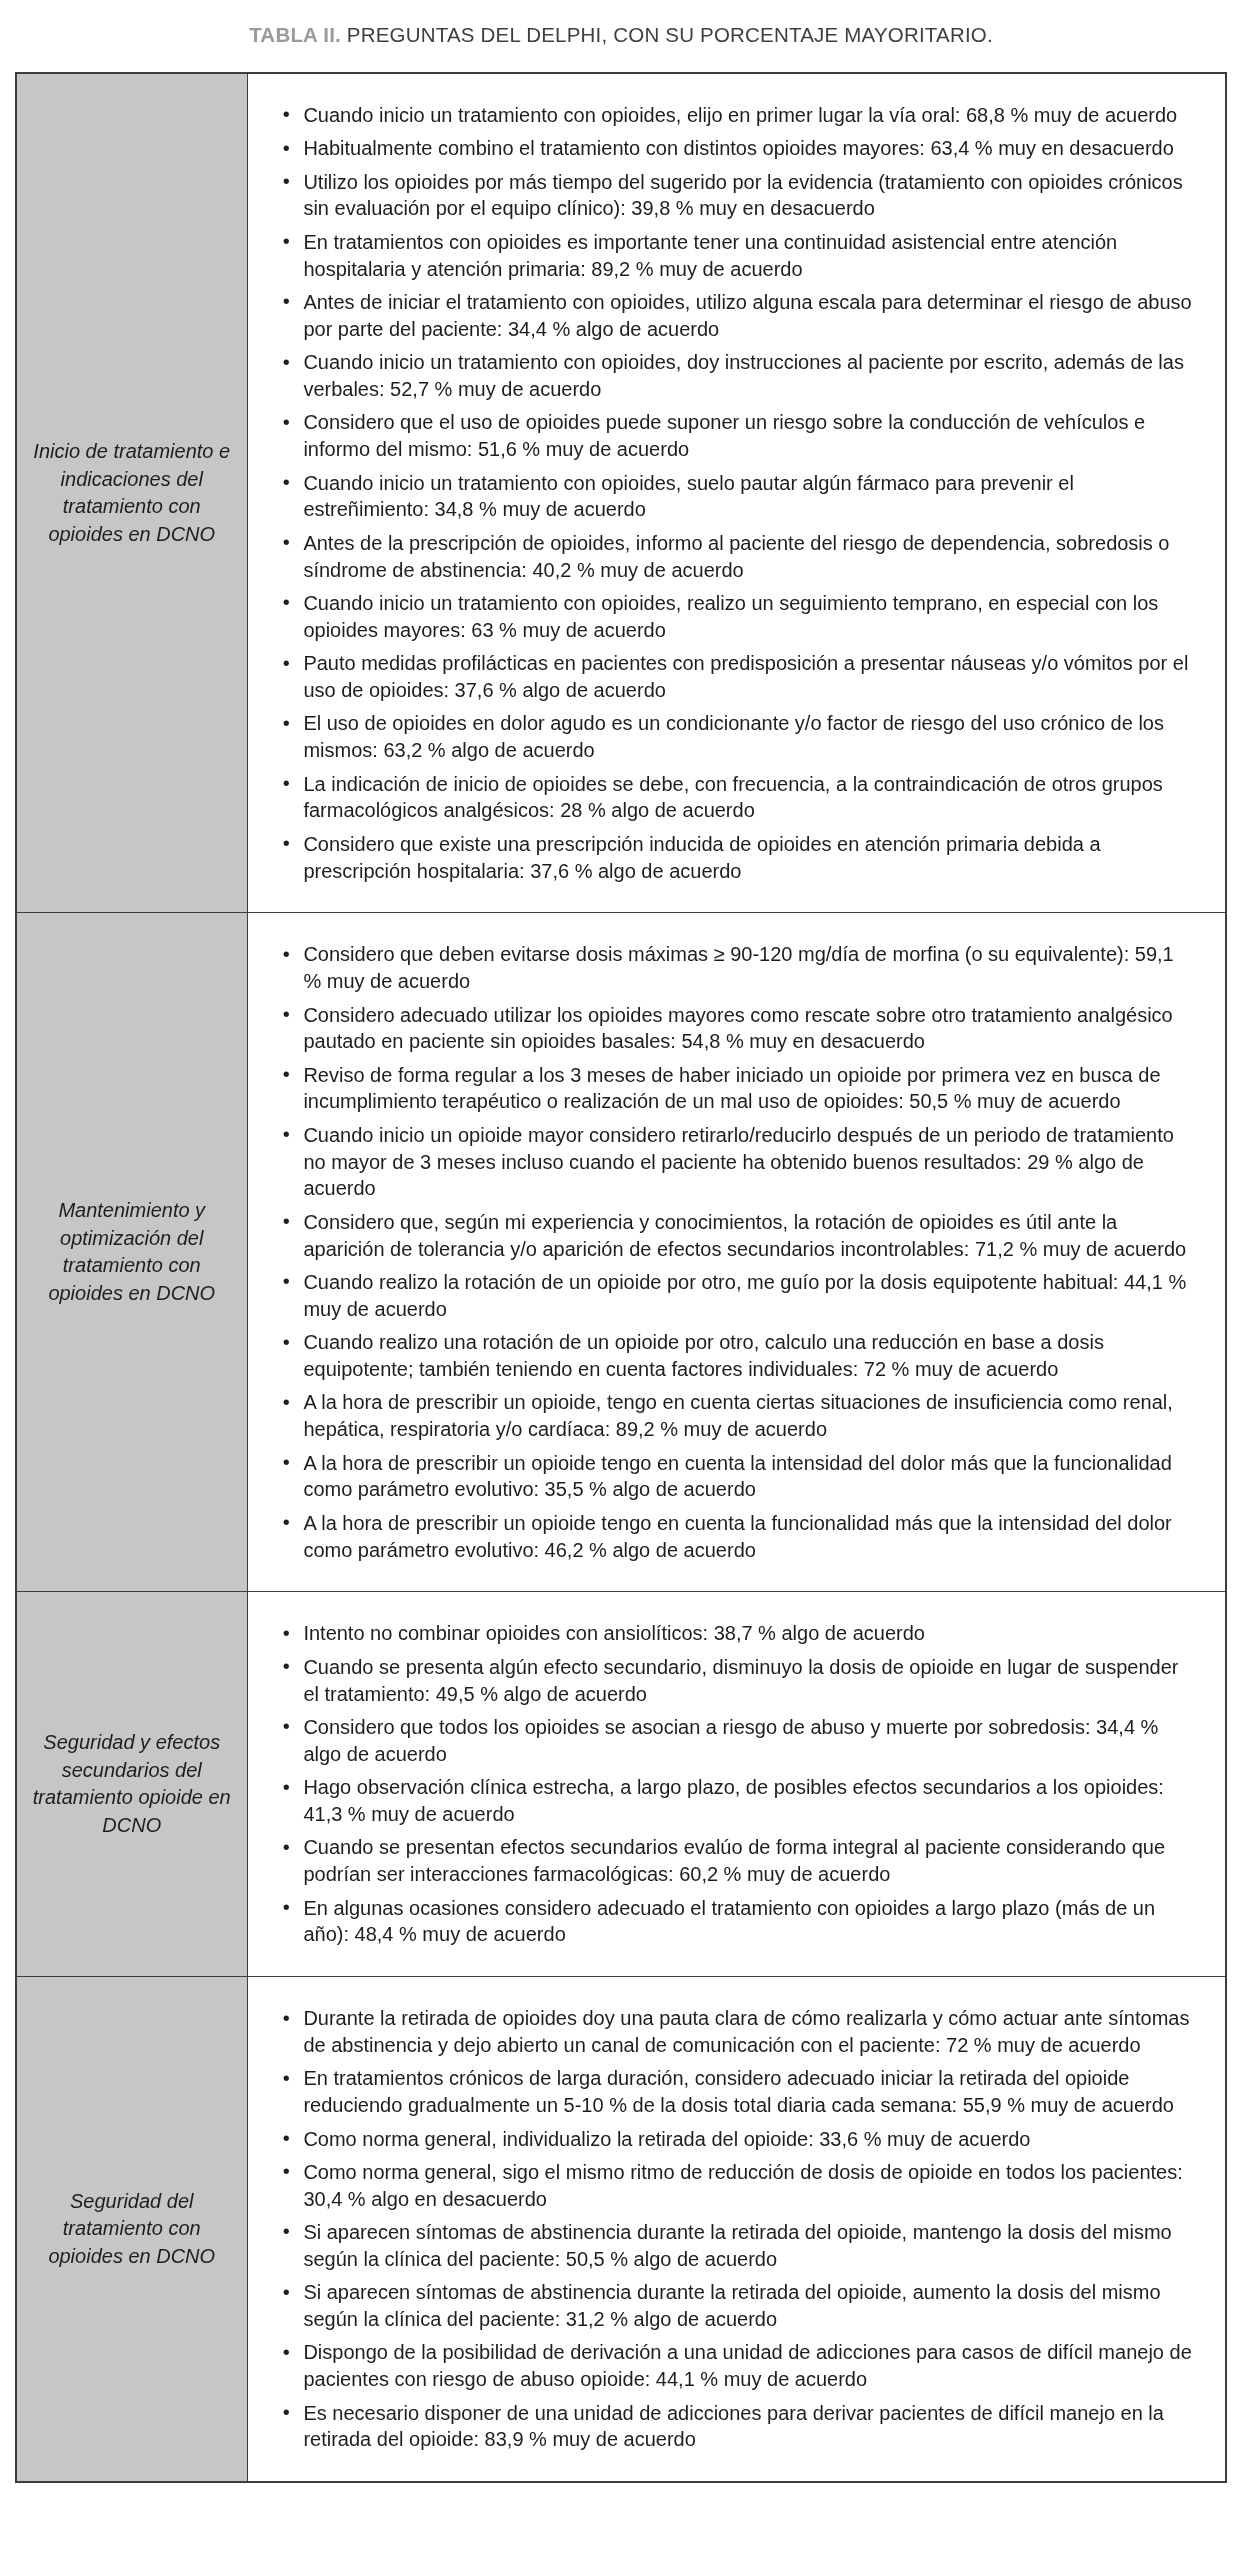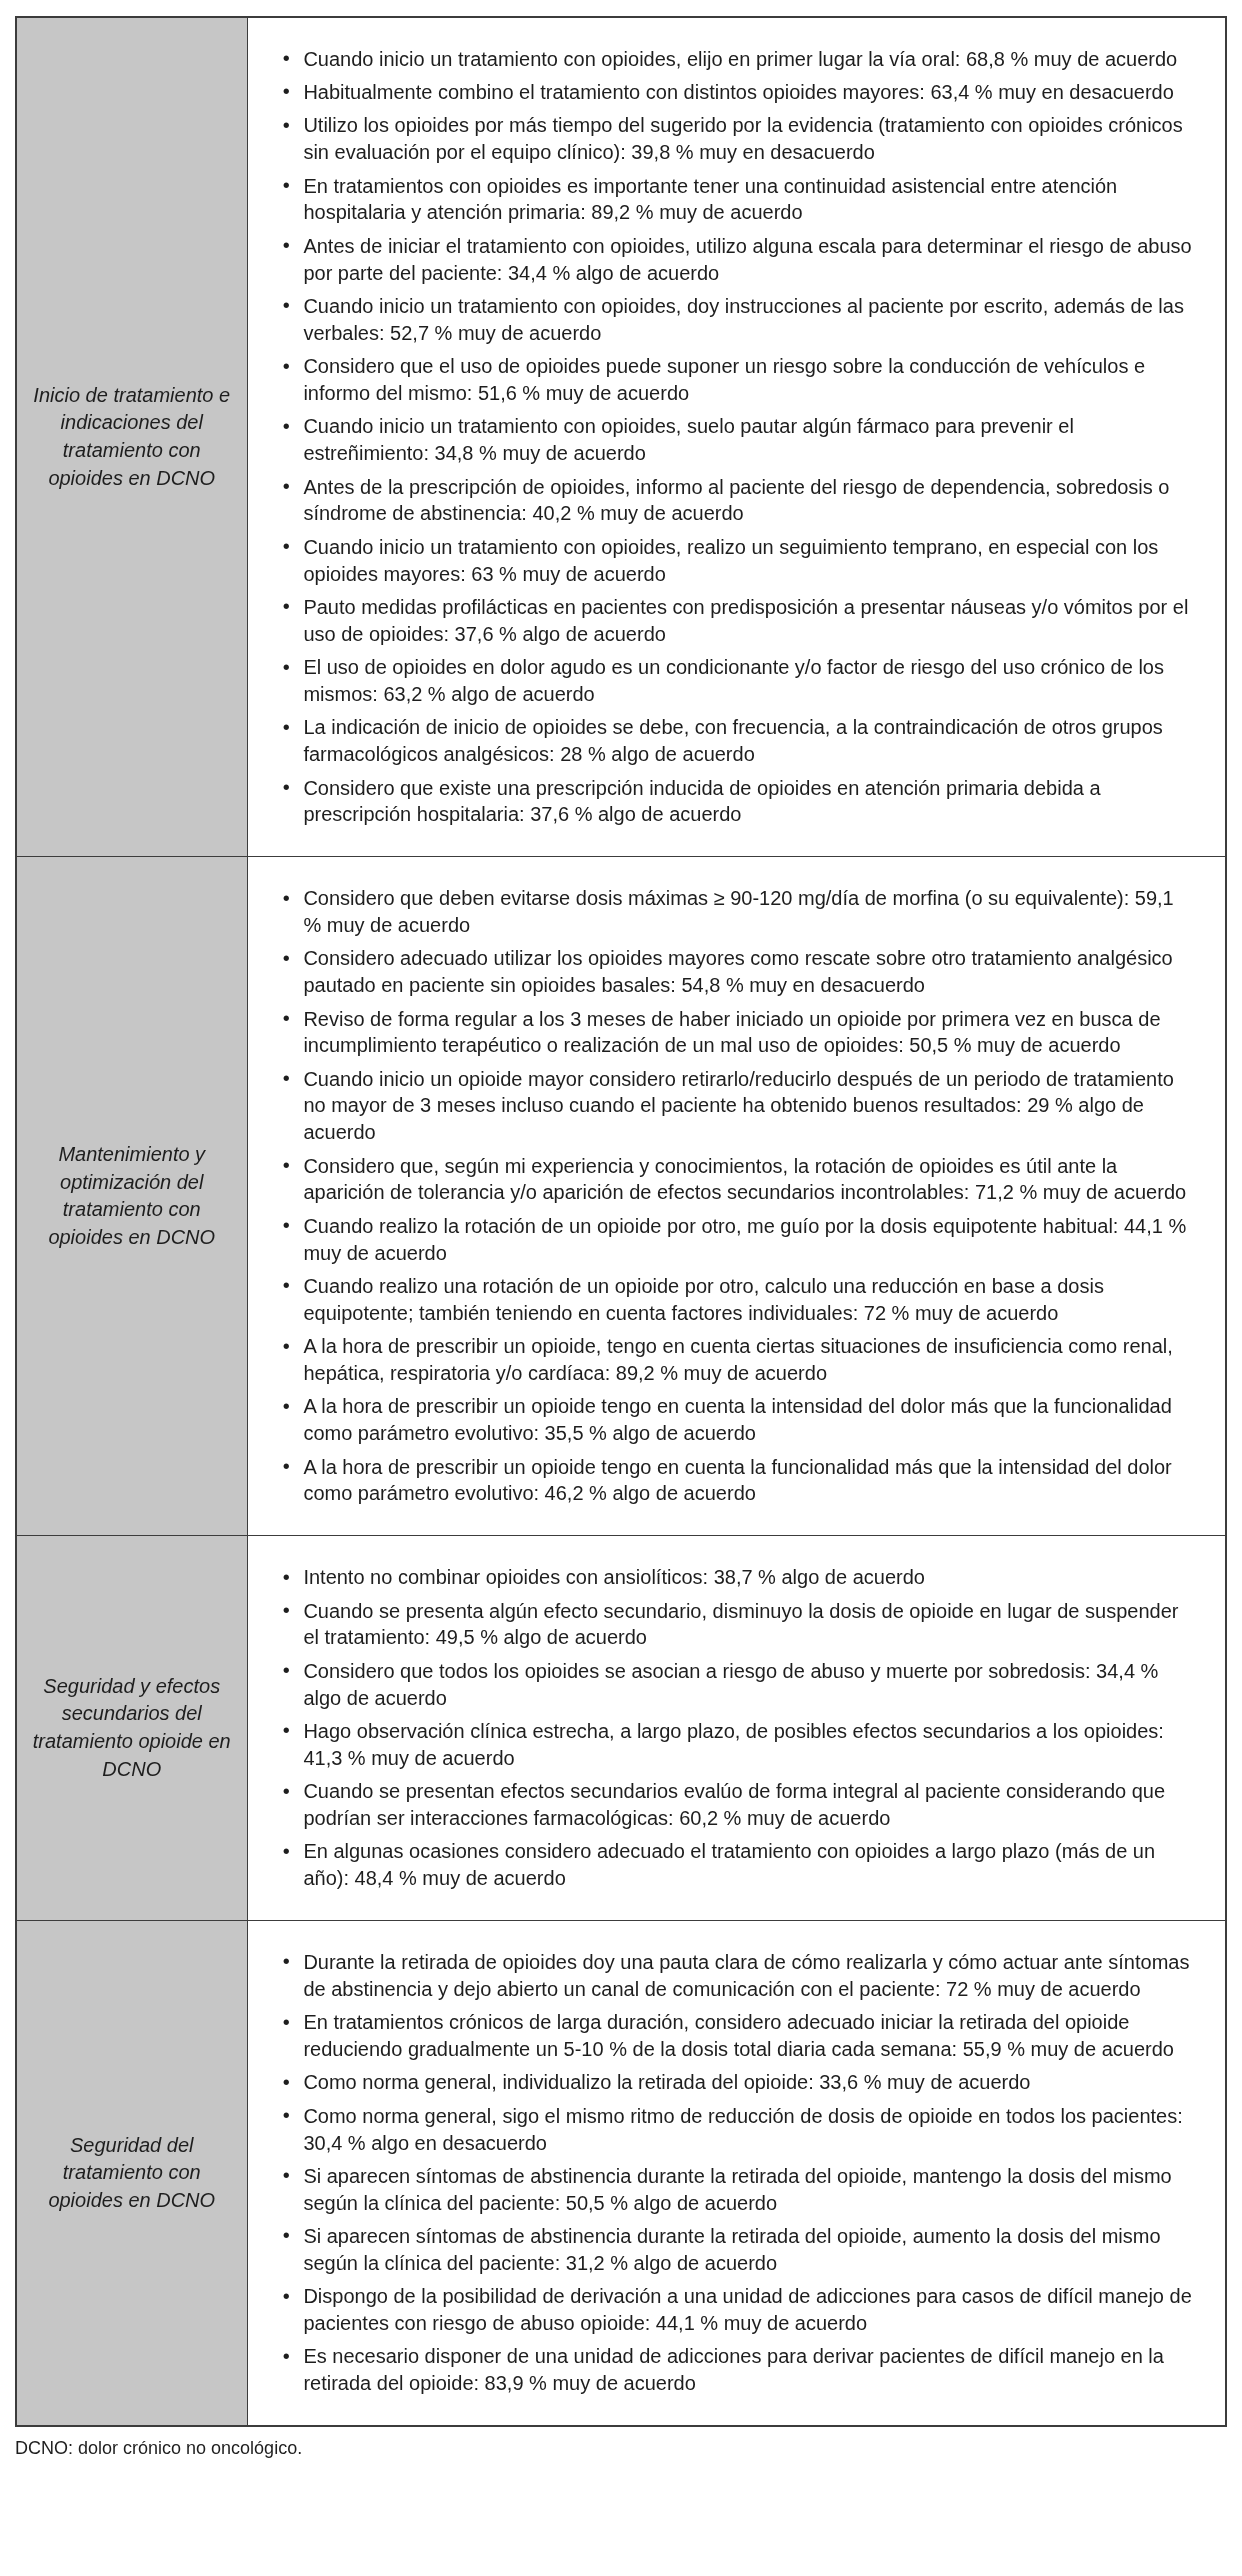--- a/index.html
+++ b/index.html
@@ -91,20 +91,21 @@
     margin: 11px auto 0 auto;
     font-size: 18px;
     color: var(--text);
   }
 </style>
 </head>
 <body>
 
 <div class="page">
 
+  <h1 class="title"><span class="title-prefix">TABLA II.</span><span class="title-rest"> PREGUNTAS DEL DELPHI, CON SU PORCENTAJE MAYORITARIO.</span></h1>
 
   <table class="delphi-table">
     <tbody>
   <tr>
     <td class="category-cell">
       <span class="category-label">Inicio de tratamiento e indicaciones del tratamiento con opioides en DCNO</span>
     </td>
     <td class="items-cell">
       <ul class="items-list">
               <li class="question-item"><span>Cuando inicio un tratamiento con opioides, elijo en primer lugar la vía oral: 68,8 % muy de acuerdo</span></li>
@@ -174,16 +175,15 @@
               <li class="question-item"><span>Si aparecen síntomas de abstinencia durante la retirada del opioide, mantengo la dosis del mismo según la clínica del paciente: 50,5 % algo de acuerdo</span></li>
               <li class="question-item"><span>Si aparecen síntomas de abstinencia durante la retirada del opioide, aumento la dosis del mismo según la clínica del paciente: 31,2 % algo de acuerdo</span></li>
               <li class="question-item"><span>Dispongo de la posibilidad de derivación a una unidad de adicciones para casos de difícil manejo de pacientes con riesgo de abuso opioide: 44,1 % muy de acuerdo</span></li>
               <li class="question-item"><span>Es necesario disponer de una unidad de adicciones para derivar pacientes de difícil manejo en la retirada del opioide: 83,9 % muy de acuerdo</span></li>
             </ul>
     </td>
   </tr>
 </tbody>
   </table>
 
-  <p class="footnote">DCNO: dolor crónico no oncológico.</p>
 
 </div>
 
 
 </body></html>

